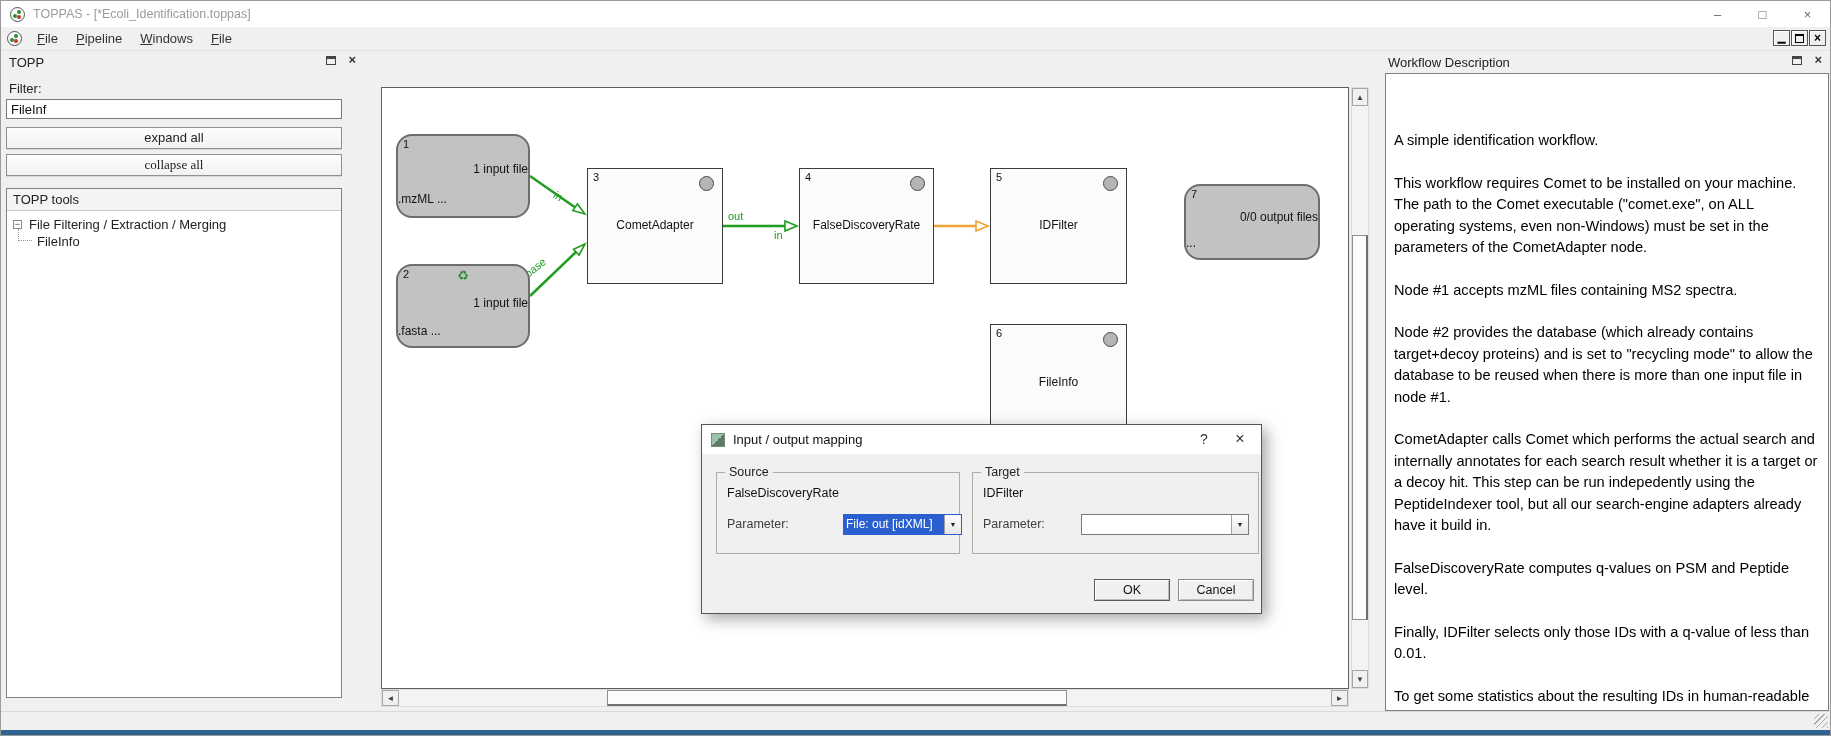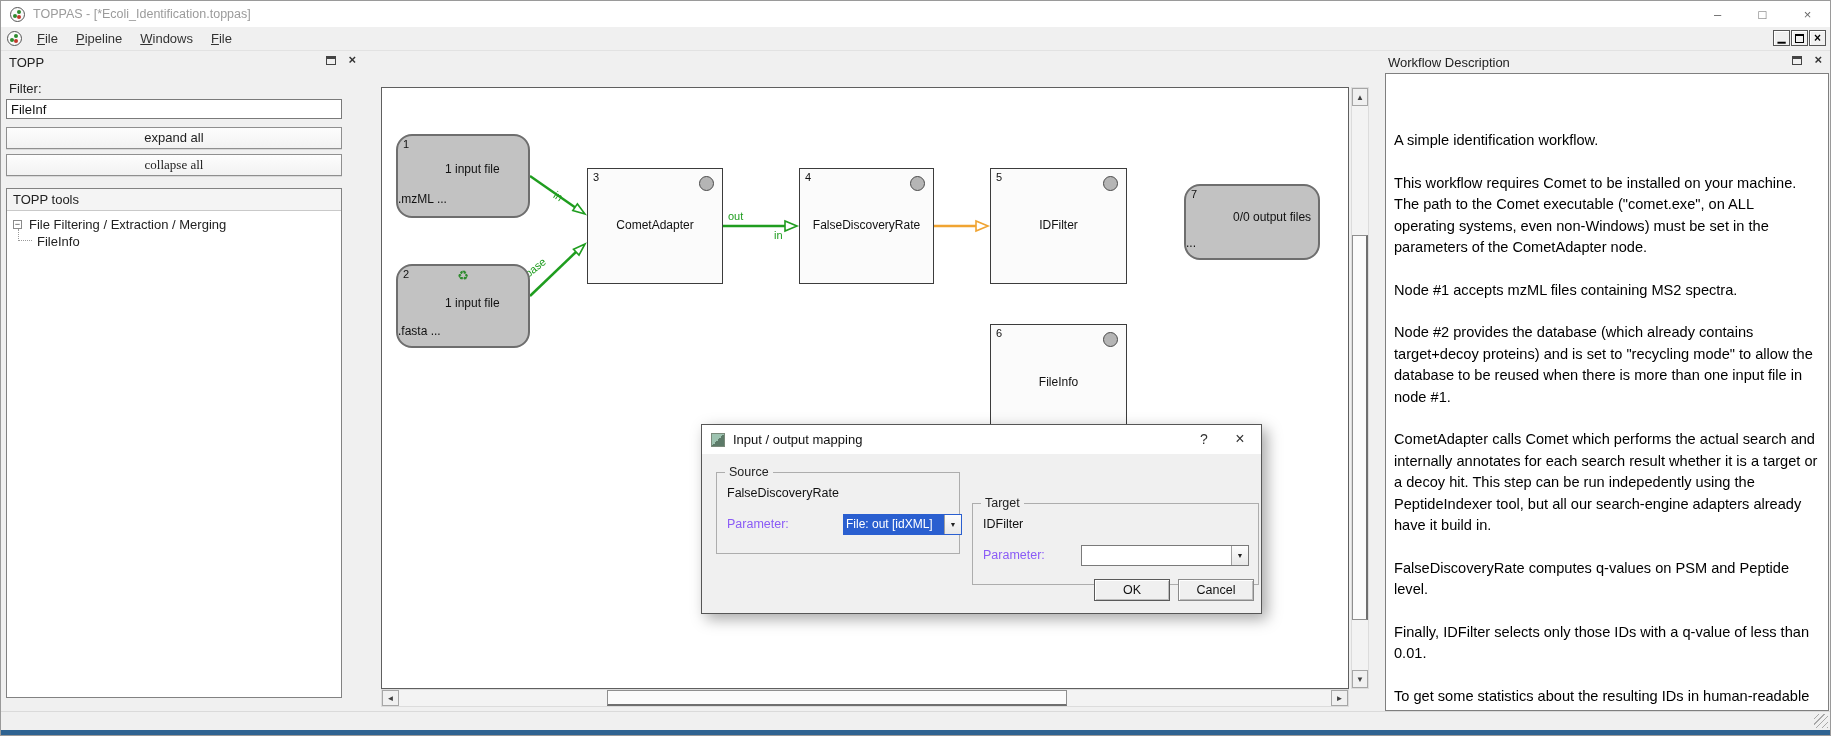--- a/index.html
+++ b/index.html
@@ -61,21 +61,21 @@
   
   .canvas-area { position:absolute; left:365px; top:50px; width:1016px; height:660px; background:#f0f0f0; }
   .mdi-titlebar { position:absolute; left:8px; top:7px; width:1000px; height:26px; background:#f0f0f0; border:1px solid #e0e0e0; box-shadow:0 1px 0 #fff inset; text-align:center; font-size:12.5px; color:#222; line-height:24px; }
   .canvas { position:absolute; left:15px; top:36px; width:968px; height:602px; background:#fff; border:1px solid #5f5f5f; }
   
   .node { position:absolute; font-size:12px; color:#111; }
   .node-num { position:absolute; left:5px; top:2px; font-size:11px; color:#111; }
   .io-node { background:#c2c2c2; border:2px solid #6e6e6e; border-radius:16px; }
   .tool-node { background:#fbfbfb; border:1.5px solid #3c3c3c; }
   .status-circle { position:absolute; right:8px; top:7px; width:15px; height:15px; border-radius:50%; background:#b5b5b5; border:1.5px solid #4a4a4a; }
-  .node-line1 { position:absolute; left:0; width:100%; text-align:left;padding-left:47px; }
+  .node-line1 { position:absolute; left:0; width:100%; text-align:right;padding-left:47px; }
   .node-line2 { position:absolute; left:0; width:100%; text-align:left; }
   .tool-label { position:absolute; left:0; top:50%; width:100%; margin-top:-1px; transform:translateY(-50%); text-align:center; }
   .recycle { position:absolute; left:0; top:3px; width:100%; text-align:center; font-size:13px; color:#2e8b2e; line-height:13px; }
   .edge-label { position:absolute; color:#1f9d1f; font-size:11px; white-space:nowrap; }
   
   .vscroll { position:absolute; left:985px; top:36px; width:18px; height:602px; background:#f3f3f3; border:1px solid #dcdcdc; }
   .hscroll { position:absolute; left:15px; top:638px; width:968px; height:18px; background:#f3f3f3; border:1px solid #dcdcdc; }
   .scroll-btn { position:absolute; background:#f0f0f0; border:1px solid #a6a6a6; color:#404040; font-size:8px; text-align:center; }
   .v-up { left:0; top:0; width:16px; height:18px; line-height:17px; }
   .v-down { left:0; bottom:0; width:16px; height:18px; line-height:17px; }
@@ -89,24 +89,24 @@
   .bottom-strip { position:absolute; left:0; top:729px; width:100%; height:7px; background:#2f6391; }
   
   .dialog { position:absolute; left:700px; top:423px; width:561px; height:190px; background:#f0f0f0; border:1px solid #565656; box-shadow:5px 5px 14px rgba(0,0,0,.35); z-index:50; }
   .dlg-titlebar { position:relative; height:29px; background:#fff; display:flex; align-items:center; }
   .dlg-icon { width:14px; height:14px; margin:0 8px 0 9px; border:1px solid #7a8a7a; background:linear-gradient(135deg,#9dc3b0 0 50%,#5c7a68 50% 100%); }
   .dlg-title { font-size:13px; color:#111; }
   .dlg-help { position:absolute; right:48px; top:6px; font-size:14px; color:#333; width:18px; text-align:center; }
   .dlg-close { position:absolute; right:12px; top:5px; font-size:16px; color:#333; width:18px; text-align:center; }
   .groupbox { position:absolute; top:47px; height:82px; border:1px solid #adadad; }
   .gb-source { left:14px; width:244px; }
-  .gb-target { left:270px; width:287px;margin-top:31px; }
+  .gb-target { left:270px; width:287px; }
   .gb-legend { position:absolute; left:8px; top:-8px; background:#f0f0f0; padding:0 4px; font-size:12.5px; color:#222; }
   .gb-node { position:absolute; left:10px; top:13px; font-size:12.5px; color:#111; }
-  .gb-param { position:absolute; left:10px; top:44px; font-size:12.5px; color:#8b5cf6; }
+  .gb-param { position:absolute; left:10px; top:44px; font-size:12.5px; color:#404040; }
   .combo { position:absolute; top:41px; height:21px; background:#fff; border:1px solid #7a7a7a; display:flex; }
   .combo-src { left:126px; width:119px; border:1px solid #2a5fd0; }
   .combo-tgt { left:108px; width:168px; }
   .combo-text { flex:1; font-size:12px; line-height:19px; padding:0 2px; white-space:nowrap; overflow:hidden; }
   .combo-text.selected { background:#2a5fd0; color:#fff; }
   .combo-arrow-btn { width:17px; border-left:1px solid #a0a0a0; background:linear-gradient(#fdfdfd,#e8e8e8); font-size:7px; color:#222; text-align:center; line-height:19px; }
   .dlg-btn { position:absolute; top:154px; width:76px; height:22px; background:#f0f0f0; border:1px solid #8a8a8a; box-shadow:inset 1px 1px 0 #fff, inset -1px -1px 0 #bdbdbd; font-size:12.5px; color:#111; text-align:center; line-height:20px; }
   .btn-ok { left:392px; border-color:#5a5a5a; }
   .btn-cancel { left:476px; }
 </style>

